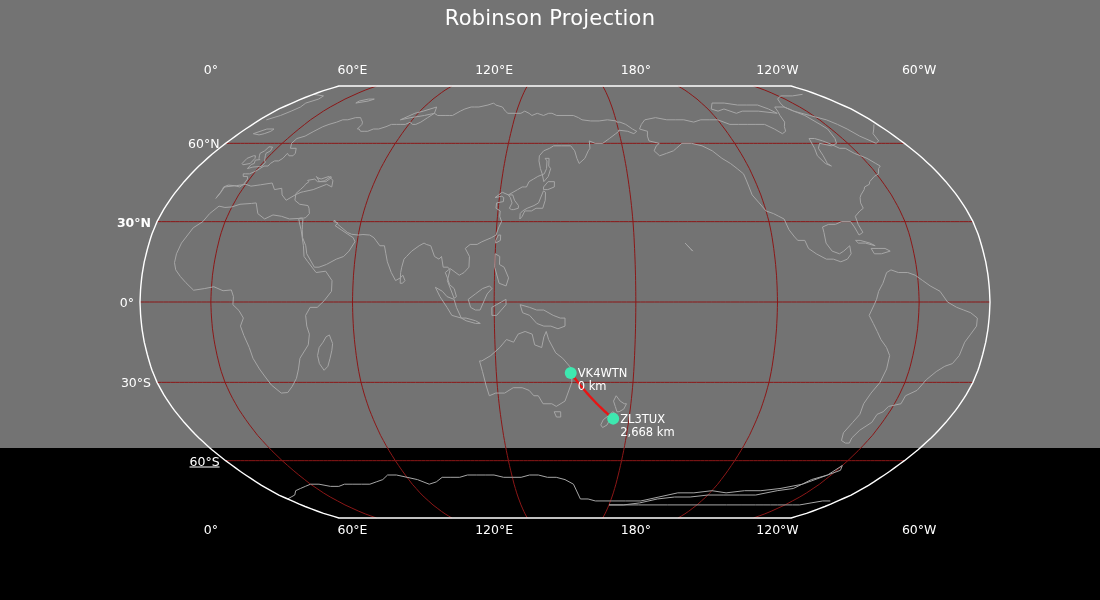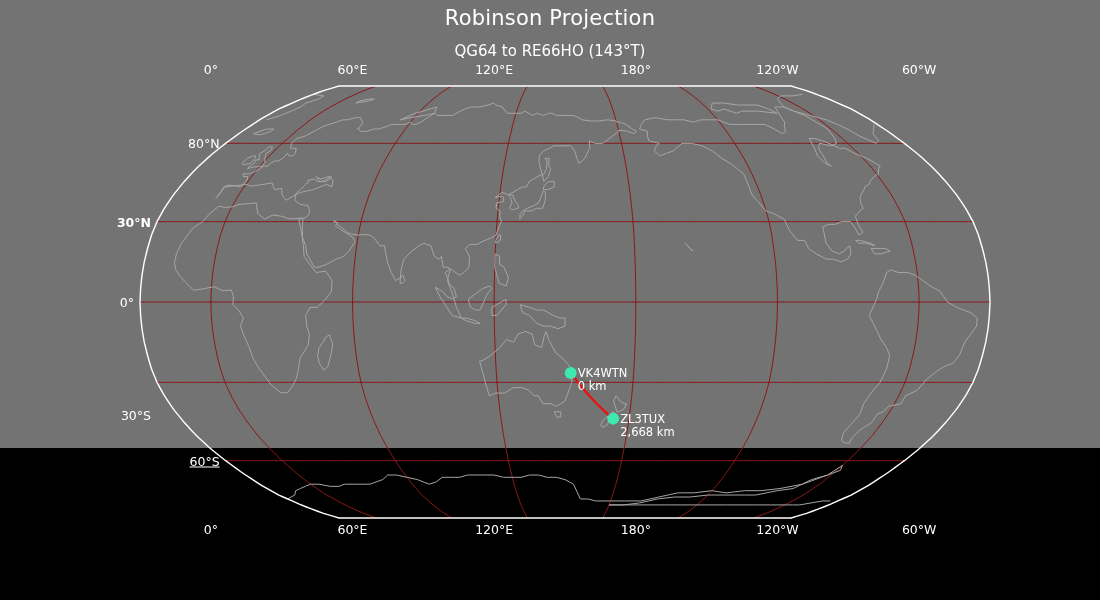--- a/index.html
+++ b/index.html
@@ -17,21 +17,20 @@
   svg{position:absolute;left:0;top:0;}
   .sta-label{font-size:11.5px;fill:#ffffff;font-family:"DejaVu Sans","Liberation Sans",sans-serif;}
   .sta-dist{font-size:11.5px;fill:#ffffff;font-family:"DejaVu Sans","Liberation Sans",sans-serif;}
 </style>
 </head>
 <body>
 
 <div id="stage">
 
   <div class="title">Robinson Projection</div>
-  <div class="subtitle">QG64 to RE66HO (143°T)</div>
 
   <svg id="mapsvg" width="1100" height="600">
       <g>
         <path d="M225.60,460.67 L229.37,460.67 L233.14,460.67 L236.91,460.67 L240.68,460.67 L244.45,460.67 L248.22,460.67 L251.99,460.67 L255.76,460.67 L259.54,460.67 L263.31,460.67 L267.08,460.67 L270.85,460.67 L274.62,460.67 L278.39,460.67 L282.16,460.67 L285.93,460.67 L289.70,460.67 L293.48,460.67 L297.25,460.67 L301.02,460.67 L304.79,460.67 L308.56,460.67 L312.33,460.67 L316.10,460.67 L319.87,460.67 L323.65,460.67 L327.42,460.67 L331.19,460.67 L334.96,460.67 L338.73,460.67 L342.50,460.67 L346.27,460.67 L350.04,460.67 L353.81,460.67 L357.59,460.67 L361.36,460.67 L365.13,460.67 L368.90,460.67 L372.67,460.67 L376.44,460.67 L380.21,460.67 L383.98,460.67 L387.76,460.67 L391.53,460.67 L395.30,460.67 L399.07,460.67 L402.84,460.67 L406.61,460.67 L410.38,460.67 L414.15,460.67 L417.92,460.67 L421.70,460.67 L425.47,460.67 L429.24,460.67 L433.01,460.67 L436.78,460.67 L440.55,460.67 L444.32,460.67 L448.09,460.67 L451.87,460.67 L455.64,460.67 L459.41,460.67 L463.18,460.67 L466.95,460.67 L470.72,460.67 L474.49,460.67 L478.26,460.67 L482.03,460.67 L485.81,460.67 L489.58,460.67 L493.35,460.67 L497.12,460.67 L500.89,460.67 L504.66,460.67 L508.43,460.67 L512.20,460.67 L515.97,460.67 L519.75,460.67 L523.52,460.67 L527.29,460.67 L531.06,460.67 L534.83,460.67 L538.60,460.67 L542.37,460.67 L546.14,460.67 L549.92,460.67 L553.69,460.67 L557.46,460.67 L561.23,460.67 L565.00,460.67 L568.77,460.67 L572.54,460.67 L576.31,460.67 L580.08,460.67 L583.86,460.67 L587.63,460.67 L591.40,460.67 L595.17,460.67 L598.94,460.67 L602.71,460.67 L606.48,460.67 L610.25,460.67 L614.03,460.67 L617.80,460.67 L621.57,460.67 L625.34,460.67 L629.11,460.67 L632.88,460.67 L636.65,460.67 L640.42,460.67 L644.19,460.67 L647.97,460.67 L651.74,460.67 L655.51,460.67 L659.28,460.67 L663.05,460.67 L666.82,460.67 L670.59,460.67 L674.36,460.67 L678.13,460.67 L681.91,460.67 L685.68,460.67 L689.45,460.67 L693.22,460.67 L696.99,460.67 L700.76,460.67 L704.53,460.67 L708.30,460.67 L712.08,460.67 L715.85,460.67 L719.62,460.67 L723.39,460.67 L727.16,460.67 L730.93,460.67 L734.70,460.67 L738.47,460.67 L742.24,460.67 L746.02,460.67 L749.79,460.67 L753.56,460.67 L757.33,460.67 L761.10,460.67 L764.87,460.67 L768.64,460.67 L772.41,460.67 L776.19,460.67 L779.96,460.67 L783.73,460.67 L787.50,460.67 L791.27,460.67 L795.04,460.67 L798.81,460.67 L802.58,460.67 L806.35,460.67 L810.13,460.67 L813.90,460.67 L817.67,460.67 L821.44,460.67 L825.21,460.67 L828.98,460.67 L832.75,460.67 L836.52,460.67 L840.30,460.67 L844.07,460.67 L847.84,460.67 L851.61,460.67 L855.38,460.67 L859.15,460.67 L862.92,460.67 L866.69,460.67 L870.46,460.67 L874.24,460.67 L878.01,460.67 L881.78,460.67 L885.55,460.67 L889.32,460.67 L893.09,460.67 L896.86,460.67 L900.63,460.67 L904.40,460.67" fill="none" stroke="#8c1717" stroke-width="1"></path>
         <path d="M157.00,382.35 L161.53,382.35 L166.07,382.35 L170.60,382.35 L175.13,382.35 L179.67,382.35 L184.20,382.35 L188.73,382.35 L193.27,382.35 L197.80,382.35 L202.33,382.35 L206.87,382.35 L211.40,382.35 L215.93,382.35 L220.47,382.35 L225.00,382.35 L229.53,382.35 L234.07,382.35 L238.60,382.35 L243.13,382.35 L247.67,382.35 L252.20,382.35 L256.73,382.35 L261.27,382.35 L265.80,382.35 L270.33,382.35 L274.87,382.35 L279.40,382.35 L283.93,382.35 L288.47,382.35 L293.00,382.35 L297.53,382.35 L302.07,382.35 L306.60,382.35 L311.13,382.35 L315.67,382.35 L320.20,382.35 L324.73,382.35 L329.27,382.35 L333.80,382.35 L338.33,382.35 L342.87,382.35 L347.40,382.35 L351.93,382.35 L356.47,382.35 L361.00,382.35 L365.53,382.35 L370.07,382.35 L374.60,382.35 L379.13,382.35 L383.67,382.35 L388.20,382.35 L392.73,382.35 L397.27,382.35 L401.80,382.35 L406.33,382.35 L410.87,382.35 L415.40,382.35 L419.93,382.35 L424.47,382.35 L429.00,382.35 L433.53,382.35 L438.07,382.35 L442.60,382.35 L447.13,382.35 L451.67,382.35 L456.20,382.35 L460.73,382.35 L465.27,382.35 L469.80,382.35 L474.33,382.35 L478.87,382.35 L483.40,382.35 L487.93,382.35 L492.47,382.35 L497.00,382.35 L501.53,382.35 L506.07,382.35 L510.60,382.35 L515.13,382.35 L519.67,382.35 L524.20,382.35 L528.73,382.35 L533.27,382.35 L537.80,382.35 L542.33,382.35 L546.87,382.35 L551.40,382.35 L555.93,382.35 L560.47,382.35 L565.00,382.35 L569.53,382.35 L574.07,382.35 L578.60,382.35 L583.13,382.35 L587.67,382.35 L592.20,382.35 L596.73,382.35 L601.27,382.35 L605.80,382.35 L610.33,382.35 L614.87,382.35 L619.40,382.35 L623.93,382.35 L628.47,382.35 L633.00,382.35 L637.53,382.35 L642.07,382.35 L646.60,382.35 L651.13,382.35 L655.67,382.35 L660.20,382.35 L664.73,382.35 L669.27,382.35 L673.80,382.35 L678.33,382.35 L682.87,382.35 L687.40,382.35 L691.93,382.35 L696.47,382.35 L701.00,382.35 L705.53,382.35 L710.07,382.35 L714.60,382.35 L719.13,382.35 L723.67,382.35 L728.20,382.35 L732.73,382.35 L737.27,382.35 L741.80,382.35 L746.33,382.35 L750.87,382.35 L755.40,382.35 L759.93,382.35 L764.47,382.35 L769.00,382.35 L773.53,382.35 L778.07,382.35 L782.60,382.35 L787.13,382.35 L791.67,382.35 L796.20,382.35 L800.73,382.35 L805.27,382.35 L809.80,382.35 L814.33,382.35 L818.87,382.35 L823.40,382.35 L827.93,382.35 L832.47,382.35 L837.00,382.35 L841.53,382.35 L846.07,382.35 L850.60,382.35 L855.13,382.35 L859.67,382.35 L864.20,382.35 L868.73,382.35 L873.27,382.35 L877.80,382.35 L882.33,382.35 L886.87,382.35 L891.40,382.35 L895.93,382.35 L900.47,382.35 L905.00,382.35 L909.53,382.35 L914.07,382.35 L918.60,382.35 L923.13,382.35 L927.67,382.35 L932.20,382.35 L936.73,382.35 L941.27,382.35 L945.80,382.35 L950.33,382.35 L954.87,382.35 L959.40,382.35 L963.93,382.35 L968.47,382.35 L973.00,382.35" fill="none" stroke="#8c1717" stroke-width="1"></path>
         <path d="M140.00,302.00 L144.72,302.00 L149.44,302.00 L154.17,302.00 L158.89,302.00 L163.61,302.00 L168.33,302.00 L173.06,302.00 L177.78,302.00 L182.50,302.00 L187.22,302.00 L191.94,302.00 L196.67,302.00 L201.39,302.00 L206.11,302.00 L210.83,302.00 L215.56,302.00 L220.28,302.00 L225.00,302.00 L229.72,302.00 L234.44,302.00 L239.17,302.00 L243.89,302.00 L248.61,302.00 L253.33,302.00 L258.06,302.00 L262.78,302.00 L267.50,302.00 L272.22,302.00 L276.94,302.00 L281.67,302.00 L286.39,302.00 L291.11,302.00 L295.83,302.00 L300.56,302.00 L305.28,302.00 L310.00,302.00 L314.72,302.00 L319.44,302.00 L324.17,302.00 L328.89,302.00 L333.61,302.00 L338.33,302.00 L343.06,302.00 L347.78,302.00 L352.50,302.00 L357.22,302.00 L361.94,302.00 L366.67,302.00 L371.39,302.00 L376.11,302.00 L380.83,302.00 L385.56,302.00 L390.28,302.00 L395.00,302.00 L399.72,302.00 L404.44,302.00 L409.17,302.00 L413.89,302.00 L418.61,302.00 L423.33,302.00 L428.06,302.00 L432.78,302.00 L437.50,302.00 L442.22,302.00 L446.94,302.00 L451.67,302.00 L456.39,302.00 L461.11,302.00 L465.83,302.00 L470.56,302.00 L475.28,302.00 L480.00,302.00 L484.72,302.00 L489.44,302.00 L494.17,302.00 L498.89,302.00 L503.61,302.00 L508.33,302.00 L513.06,302.00 L517.78,302.00 L522.50,302.00 L527.22,302.00 L531.94,302.00 L536.67,302.00 L541.39,302.00 L546.11,302.00 L550.83,302.00 L555.56,302.00 L560.28,302.00 L565.00,302.00 L569.72,302.00 L574.44,302.00 L579.17,302.00 L583.89,302.00 L588.61,302.00 L593.33,302.00 L598.06,302.00 L602.78,302.00 L607.50,302.00 L612.22,302.00 L616.94,302.00 L621.67,302.00 L626.39,302.00 L631.11,302.00 L635.83,302.00 L640.56,302.00 L645.28,302.00 L650.00,302.00 L654.72,302.00 L659.44,302.00 L664.17,302.00 L668.89,302.00 L673.61,302.00 L678.33,302.00 L683.06,302.00 L687.78,302.00 L692.50,302.00 L697.22,302.00 L701.94,302.00 L706.67,302.00 L711.39,302.00 L716.11,302.00 L720.83,302.00 L725.56,302.00 L730.28,302.00 L735.00,302.00 L739.72,302.00 L744.44,302.00 L749.17,302.00 L753.89,302.00 L758.61,302.00 L763.33,302.00 L768.06,302.00 L772.78,302.00 L777.50,302.00 L782.22,302.00 L786.94,302.00 L791.67,302.00 L796.39,302.00 L801.11,302.00 L805.83,302.00 L810.56,302.00 L815.28,302.00 L820.00,302.00 L824.72,302.00 L829.44,302.00 L834.17,302.00 L838.89,302.00 L843.61,302.00 L848.33,302.00 L853.06,302.00 L857.78,302.00 L862.50,302.00 L867.22,302.00 L871.94,302.00 L876.67,302.00 L881.39,302.00 L886.11,302.00 L890.83,302.00 L895.56,302.00 L900.28,302.00 L905.00,302.00 L909.72,302.00 L914.44,302.00 L919.17,302.00 L923.89,302.00 L928.61,302.00 L933.33,302.00 L938.06,302.00 L942.78,302.00 L947.50,302.00 L952.22,302.00 L956.94,302.00 L961.67,302.00 L966.39,302.00 L971.11,302.00 L975.83,302.00 L980.56,302.00 L985.28,302.00 L990.00,302.00" fill="none" stroke="#8c1717" stroke-width="1"></path>
         <path d="M157.00,221.65 L161.53,221.65 L166.07,221.65 L170.60,221.65 L175.13,221.65 L179.67,221.65 L184.20,221.65 L188.73,221.65 L193.27,221.65 L197.80,221.65 L202.33,221.65 L206.87,221.65 L211.40,221.65 L215.93,221.65 L220.47,221.65 L225.00,221.65 L229.53,221.65 L234.07,221.65 L238.60,221.65 L243.13,221.65 L247.67,221.65 L252.20,221.65 L256.73,221.65 L261.27,221.65 L265.80,221.65 L270.33,221.65 L274.87,221.65 L279.40,221.65 L283.93,221.65 L288.47,221.65 L293.00,221.65 L297.53,221.65 L302.07,221.65 L306.60,221.65 L311.13,221.65 L315.67,221.65 L320.20,221.65 L324.73,221.65 L329.27,221.65 L333.80,221.65 L338.33,221.65 L342.87,221.65 L347.40,221.65 L351.93,221.65 L356.47,221.65 L361.00,221.65 L365.53,221.65 L370.07,221.65 L374.60,221.65 L379.13,221.65 L383.67,221.65 L388.20,221.65 L392.73,221.65 L397.27,221.65 L401.80,221.65 L406.33,221.65 L410.87,221.65 L415.40,221.65 L419.93,221.65 L424.47,221.65 L429.00,221.65 L433.53,221.65 L438.07,221.65 L442.60,221.65 L447.13,221.65 L451.67,221.65 L456.20,221.65 L460.73,221.65 L465.27,221.65 L469.80,221.65 L474.33,221.65 L478.87,221.65 L483.40,221.65 L487.93,221.65 L492.47,221.65 L497.00,221.65 L501.53,221.65 L506.07,221.65 L510.60,221.65 L515.13,221.65 L519.67,221.65 L524.20,221.65 L528.73,221.65 L533.27,221.65 L537.80,221.65 L542.33,221.65 L546.87,221.65 L551.40,221.65 L555.93,221.65 L560.47,221.65 L565.00,221.65 L569.53,221.65 L574.07,221.65 L578.60,221.65 L583.13,221.65 L587.67,221.65 L592.20,221.65 L596.73,221.65 L601.27,221.65 L605.80,221.65 L610.33,221.65 L614.87,221.65 L619.40,221.65 L623.93,221.65 L628.47,221.65 L633.00,221.65 L637.53,221.65 L642.07,221.65 L646.60,221.65 L651.13,221.65 L655.67,221.65 L660.20,221.65 L664.73,221.65 L669.27,221.65 L673.80,221.65 L678.33,221.65 L682.87,221.65 L687.40,221.65 L691.93,221.65 L696.47,221.65 L701.00,221.65 L705.53,221.65 L710.07,221.65 L714.60,221.65 L719.13,221.65 L723.67,221.65 L728.20,221.65 L732.73,221.65 L737.27,221.65 L741.80,221.65 L746.33,221.65 L750.87,221.65 L755.40,221.65 L759.93,221.65 L764.47,221.65 L769.00,221.65 L773.53,221.65 L778.07,221.65 L782.60,221.65 L787.13,221.65 L791.67,221.65 L796.20,221.65 L800.73,221.65 L805.27,221.65 L809.80,221.65 L814.33,221.65 L818.87,221.65 L823.40,221.65 L827.93,221.65 L832.47,221.65 L837.00,221.65 L841.53,221.65 L846.07,221.65 L850.60,221.65 L855.13,221.65 L859.67,221.65 L864.20,221.65 L868.73,221.65 L873.27,221.65 L877.80,221.65 L882.33,221.65 L886.87,221.65 L891.40,221.65 L895.93,221.65 L900.47,221.65 L905.00,221.65 L909.53,221.65 L914.07,221.65 L918.60,221.65 L923.13,221.65 L927.67,221.65 L932.20,221.65 L936.73,221.65 L941.27,221.65 L945.80,221.65 L950.33,221.65 L954.87,221.65 L959.40,221.65 L963.93,221.65 L968.47,221.65 L973.00,221.65" fill="none" stroke="#8c1717" stroke-width="1"></path>
         <path d="M225.60,143.33 L229.37,143.33 L233.14,143.33 L236.91,143.33 L240.68,143.33 L244.45,143.33 L248.22,143.33 L251.99,143.33 L255.76,143.33 L259.54,143.33 L263.31,143.33 L267.08,143.33 L270.85,143.33 L274.62,143.33 L278.39,143.33 L282.16,143.33 L285.93,143.33 L289.70,143.33 L293.48,143.33 L297.25,143.33 L301.02,143.33 L304.79,143.33 L308.56,143.33 L312.33,143.33 L316.10,143.33 L319.87,143.33 L323.65,143.33 L327.42,143.33 L331.19,143.33 L334.96,143.33 L338.73,143.33 L342.50,143.33 L346.27,143.33 L350.04,143.33 L353.81,143.33 L357.59,143.33 L361.36,143.33 L365.13,143.33 L368.90,143.33 L372.67,143.33 L376.44,143.33 L380.21,143.33 L383.98,143.33 L387.76,143.33 L391.53,143.33 L395.30,143.33 L399.07,143.33 L402.84,143.33 L406.61,143.33 L410.38,143.33 L414.15,143.33 L417.92,143.33 L421.70,143.33 L425.47,143.33 L429.24,143.33 L433.01,143.33 L436.78,143.33 L440.55,143.33 L444.32,143.33 L448.09,143.33 L451.87,143.33 L455.64,143.33 L459.41,143.33 L463.18,143.33 L466.95,143.33 L470.72,143.33 L474.49,143.33 L478.26,143.33 L482.03,143.33 L485.81,143.33 L489.58,143.33 L493.35,143.33 L497.12,143.33 L500.89,143.33 L504.66,143.33 L508.43,143.33 L512.20,143.33 L515.97,143.33 L519.75,143.33 L523.52,143.33 L527.29,143.33 L531.06,143.33 L534.83,143.33 L538.60,143.33 L542.37,143.33 L546.14,143.33 L549.92,143.33 L553.69,143.33 L557.46,143.33 L561.23,143.33 L565.00,143.33 L568.77,143.33 L572.54,143.33 L576.31,143.33 L580.08,143.33 L583.86,143.33 L587.63,143.33 L591.40,143.33 L595.17,143.33 L598.94,143.33 L602.71,143.33 L606.48,143.33 L610.25,143.33 L614.03,143.33 L617.80,143.33 L621.57,143.33 L625.34,143.33 L629.11,143.33 L632.88,143.33 L636.65,143.33 L640.42,143.33 L644.19,143.33 L647.97,143.33 L651.74,143.33 L655.51,143.33 L659.28,143.33 L663.05,143.33 L666.82,143.33 L670.59,143.33 L674.36,143.33 L678.13,143.33 L681.91,143.33 L685.68,143.33 L689.45,143.33 L693.22,143.33 L696.99,143.33 L700.76,143.33 L704.53,143.33 L708.30,143.33 L712.08,143.33 L715.85,143.33 L719.62,143.33 L723.39,143.33 L727.16,143.33 L730.93,143.33 L734.70,143.33 L738.47,143.33 L742.24,143.33 L746.02,143.33 L749.79,143.33 L753.56,143.33 L757.33,143.33 L761.10,143.33 L764.87,143.33 L768.64,143.33 L772.41,143.33 L776.19,143.33 L779.96,143.33 L783.73,143.33 L787.50,143.33 L791.27,143.33 L795.04,143.33 L798.81,143.33 L802.58,143.33 L806.35,143.33 L810.13,143.33 L813.90,143.33 L817.67,143.33 L821.44,143.33 L825.21,143.33 L828.98,143.33 L832.75,143.33 L836.52,143.33 L840.30,143.33 L844.07,143.33 L847.84,143.33 L851.61,143.33 L855.38,143.33 L859.15,143.33 L862.92,143.33 L866.69,143.33 L870.46,143.33 L874.24,143.33 L878.01,143.33 L881.78,143.33 L885.55,143.33 L889.32,143.33 L893.09,143.33 L896.86,143.33 L900.63,143.33 L904.40,143.33" fill="none" stroke="#8c1717" stroke-width="1"></path>
         <path d="M376.51,518.00 L370.85,515.94 L365.18,513.87 L358.87,511.25 L351.91,508.08 L344.96,504.91 L337.60,500.95 L330.25,497.00 L323.36,492.85 L316.93,488.52 L310.50,484.20 L304.67,479.60 L298.85,475.00 L293.18,470.30 L287.67,465.49 L282.16,460.67 L277.01,455.69 L271.85,450.70 L266.94,445.65 L262.28,440.53 L257.62,435.40 L253.61,430.17 L249.60,424.95 L245.80,419.69 L242.20,414.39 L238.60,409.09 L235.61,403.75 L232.62,398.41 L229.90,393.07 L227.45,387.71 L225.00,382.35 L223.16,377.00 L221.32,371.64 L219.74,366.28 L218.44,360.92 L217.14,355.57 L216.03,350.21 L214.93,344.85 L213.99,339.50 L213.23,334.14 L212.46,328.78 L212.01,323.43 L211.56,318.07 L211.23,312.71 L211.03,307.36 L210.83,302.00 L211.03,296.64 L211.23,291.29 L211.56,285.93 L212.01,280.57 L212.46,275.22 L213.23,269.86 L213.99,264.50 L214.93,259.15 L216.03,253.79 L217.14,248.43 L218.44,243.08 L219.74,237.72 L221.32,232.36 L223.16,227.00 L225.00,221.65 L227.45,216.29 L229.90,210.93 L232.62,205.59 L235.61,200.25 L238.60,194.91 L242.20,189.61 L245.80,184.31 L249.60,179.05 L253.61,173.83 L257.62,168.60 L262.28,163.47 L266.94,158.35 L271.85,153.30 L277.01,148.31 L282.16,143.33 L287.67,138.51 L293.18,133.70 L298.85,129.00 L304.67,124.40 L310.50,119.80 L316.93,115.48 L323.36,111.15 L330.25,107.00 L337.60,103.05 L344.96,99.09 L351.91,95.92 L358.87,92.75 L365.18,90.13 L370.85,88.06 L376.51,86.00" fill="none" stroke="#8c1717" stroke-width="1"></path>
         <path d="M451.91,518.00 L448.51,515.94 L445.11,513.87 L441.32,511.25 L437.15,508.08 L432.97,504.91 L428.56,500.95 L424.15,497.00 L420.02,492.85 L416.16,488.52 L412.30,484.20 L408.80,479.60 L405.31,475.00 L401.91,470.30 L398.60,465.49 L395.30,460.67 L392.20,455.69 L389.11,450.70 L386.16,445.65 L383.37,440.53 L380.57,435.40 L378.17,430.17 L375.76,424.95 L373.48,419.69 L371.32,414.39 L369.16,409.09 L367.37,403.75 L365.57,398.41 L363.94,393.07 L362.47,387.71 L361.00,382.35 L359.89,377.00 L358.79,371.64 L357.85,366.28 L357.06,360.92 L356.28,355.57 L355.62,350.21 L354.96,344.85 L354.40,339.50 L353.94,334.14 L353.48,328.78 L353.21,323.43 L352.93,318.07 L352.74,312.71 L352.62,307.36 L352.50,302.00 L352.62,296.64 L352.74,291.29 L352.93,285.93 L353.21,280.57 L353.48,275.22 L353.94,269.86 L354.40,264.50 L354.96,259.15 L355.62,253.79 L356.28,248.43 L357.06,243.08 L357.85,237.72 L358.79,232.36 L359.89,227.00 L361.00,221.65 L362.47,216.29 L363.94,210.93 L365.57,205.59 L367.37,200.25 L369.16,194.91 L371.32,189.61 L373.48,184.31 L375.76,179.05 L378.17,173.83 L380.57,168.60 L383.37,163.47 L386.16,158.35 L389.11,153.30 L392.20,148.31 L395.30,143.33 L398.60,138.51 L401.91,133.70 L405.31,129.00 L408.80,124.40 L412.30,119.80 L416.16,115.48 L420.02,111.15 L424.15,107.00 L428.56,103.05 L432.97,99.09 L437.15,95.92 L441.32,92.75 L445.11,90.13 L448.51,88.06 L451.91,86.00" fill="none" stroke="#8c1717" stroke-width="1"></path>
@@ -103,20 +102,20 @@
     </div>
   <div id="lon-bottom">
       <div class="lonlabel" style="left: 210.833px; top: 522px;">0°</div>
       <div class="lonlabel" style="left: 352.5px; top: 522px;">60°E</div>
       <div class="lonlabel" style="left: 494.167px; top: 522px;">120°E</div>
       <div class="lonlabel" style="left: 635.833px; top: 522px;">180°</div>
       <div class="lonlabel" style="left: 777.5px; top: 522px;">120°W</div>
       <div class="lonlabel" style="left: 919.167px; top: 522px;">60°W</div>
     </div>
   <div id="lat-left">
-      <div class="latlabel" style="left: 175.597px; top: 143.326px; width: 44px;">80°N</div>
+      <div class="latlabel" style="left: 175.597px; top: 143.326px; width: 44px;">60°N</div>
       <div class="latlabel" style="left: 107.002px; top: 221.648px; width: 44px; font-weight: bold;">30°N</div>
       <div class="latlabel" style="left: 90.0024px; top: 302px; width: 44px;">0°</div>
-      <div class="latlabel" style="left: 107.002px; top: 382.352px; width: 44px; margin-top: 33px;">30°S</div>
+      <div class="latlabel" style="left: 107.002px; top: 382.352px; width: 44px;">30°S</div>
       <div class="latlabel" style="left: 175.597px; top: 460.674px; width: 44px; text-decoration: underline;">60°S</div>
     </div>
 
 </div>
 
 </body></html>

